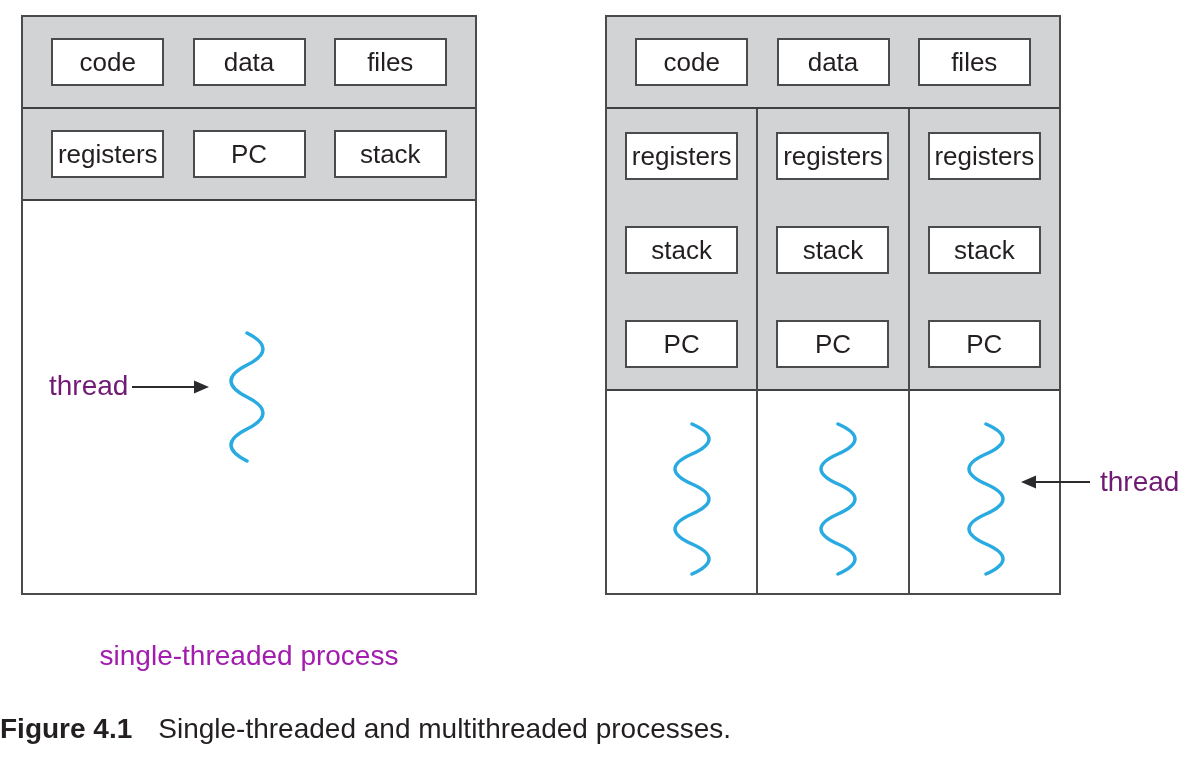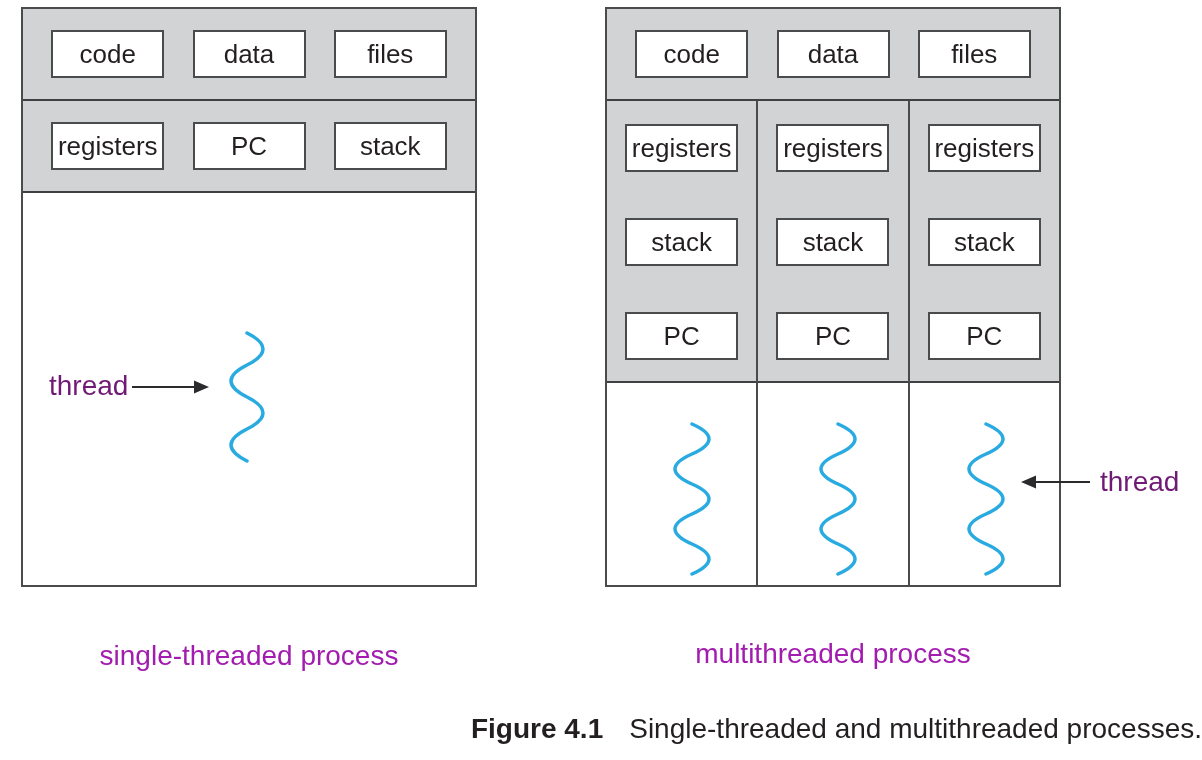--- a/index.html
+++ b/index.html
@@ -10,21 +10,21 @@
     position:relative;
     width:1202px;
     height:760px;
     background:#ffffff;
     overflow:hidden;
   }
 
   
   .proc-box {
     position:absolute;
-    top:7px;
+    top:15px;
     width:456px;
     height:580px;
     border:2px solid #4a4b4d;
     background:#ffffff;
     display:flex;
     flex-direction:column;
   }
   .proc-box.left  { left:21px;  }
   .proc-box.right { left:605px; }
 
@@ -88,21 +88,21 @@
     line-height:32px;
     color:#a21caf;
   }
   .proc-caption.left-side  { left:21px;  top:640px; }
   .proc-caption.right-side { left:605px; top:638px; }
 
   .fig-caption {
     position:absolute;
     left:0; top:713px;
     width:1202px;
-    text-align:right;
+    text-align:left;
     font-size:28px;
     line-height:32px;
     color:#231f20;
   }
   .fig-caption .fig-label { font-weight:bold; }
   .fig-caption .fig-text  { margin-left:26px; }
 
   
   .overlay {
     position:absolute;
@@ -192,19 +192,18 @@
     <g>
       <line class="arrow-line" x1="1090" y1="482" x2="1034" y2="482"></line>
       <polygon class="arrow-head" points="1036,475.5 1021,482 1036,488.5"></polygon>
     </g>
   </svg>
 
   <div class="thread-label left-side">thread</div>
   <div class="thread-label right-side">thread</div>
 
   <div class="proc-caption left-side">single-threaded process</div>
-  <div class="proc-caption right-side">multithreaded process</div>
 
   <div class="fig-caption">
     <span class="fig-label">Figure 4.1</span><span class="fig-text">Single-threaded and multithreaded processes.</span>
   </div>
 
 </div>
 
 </body></html>

